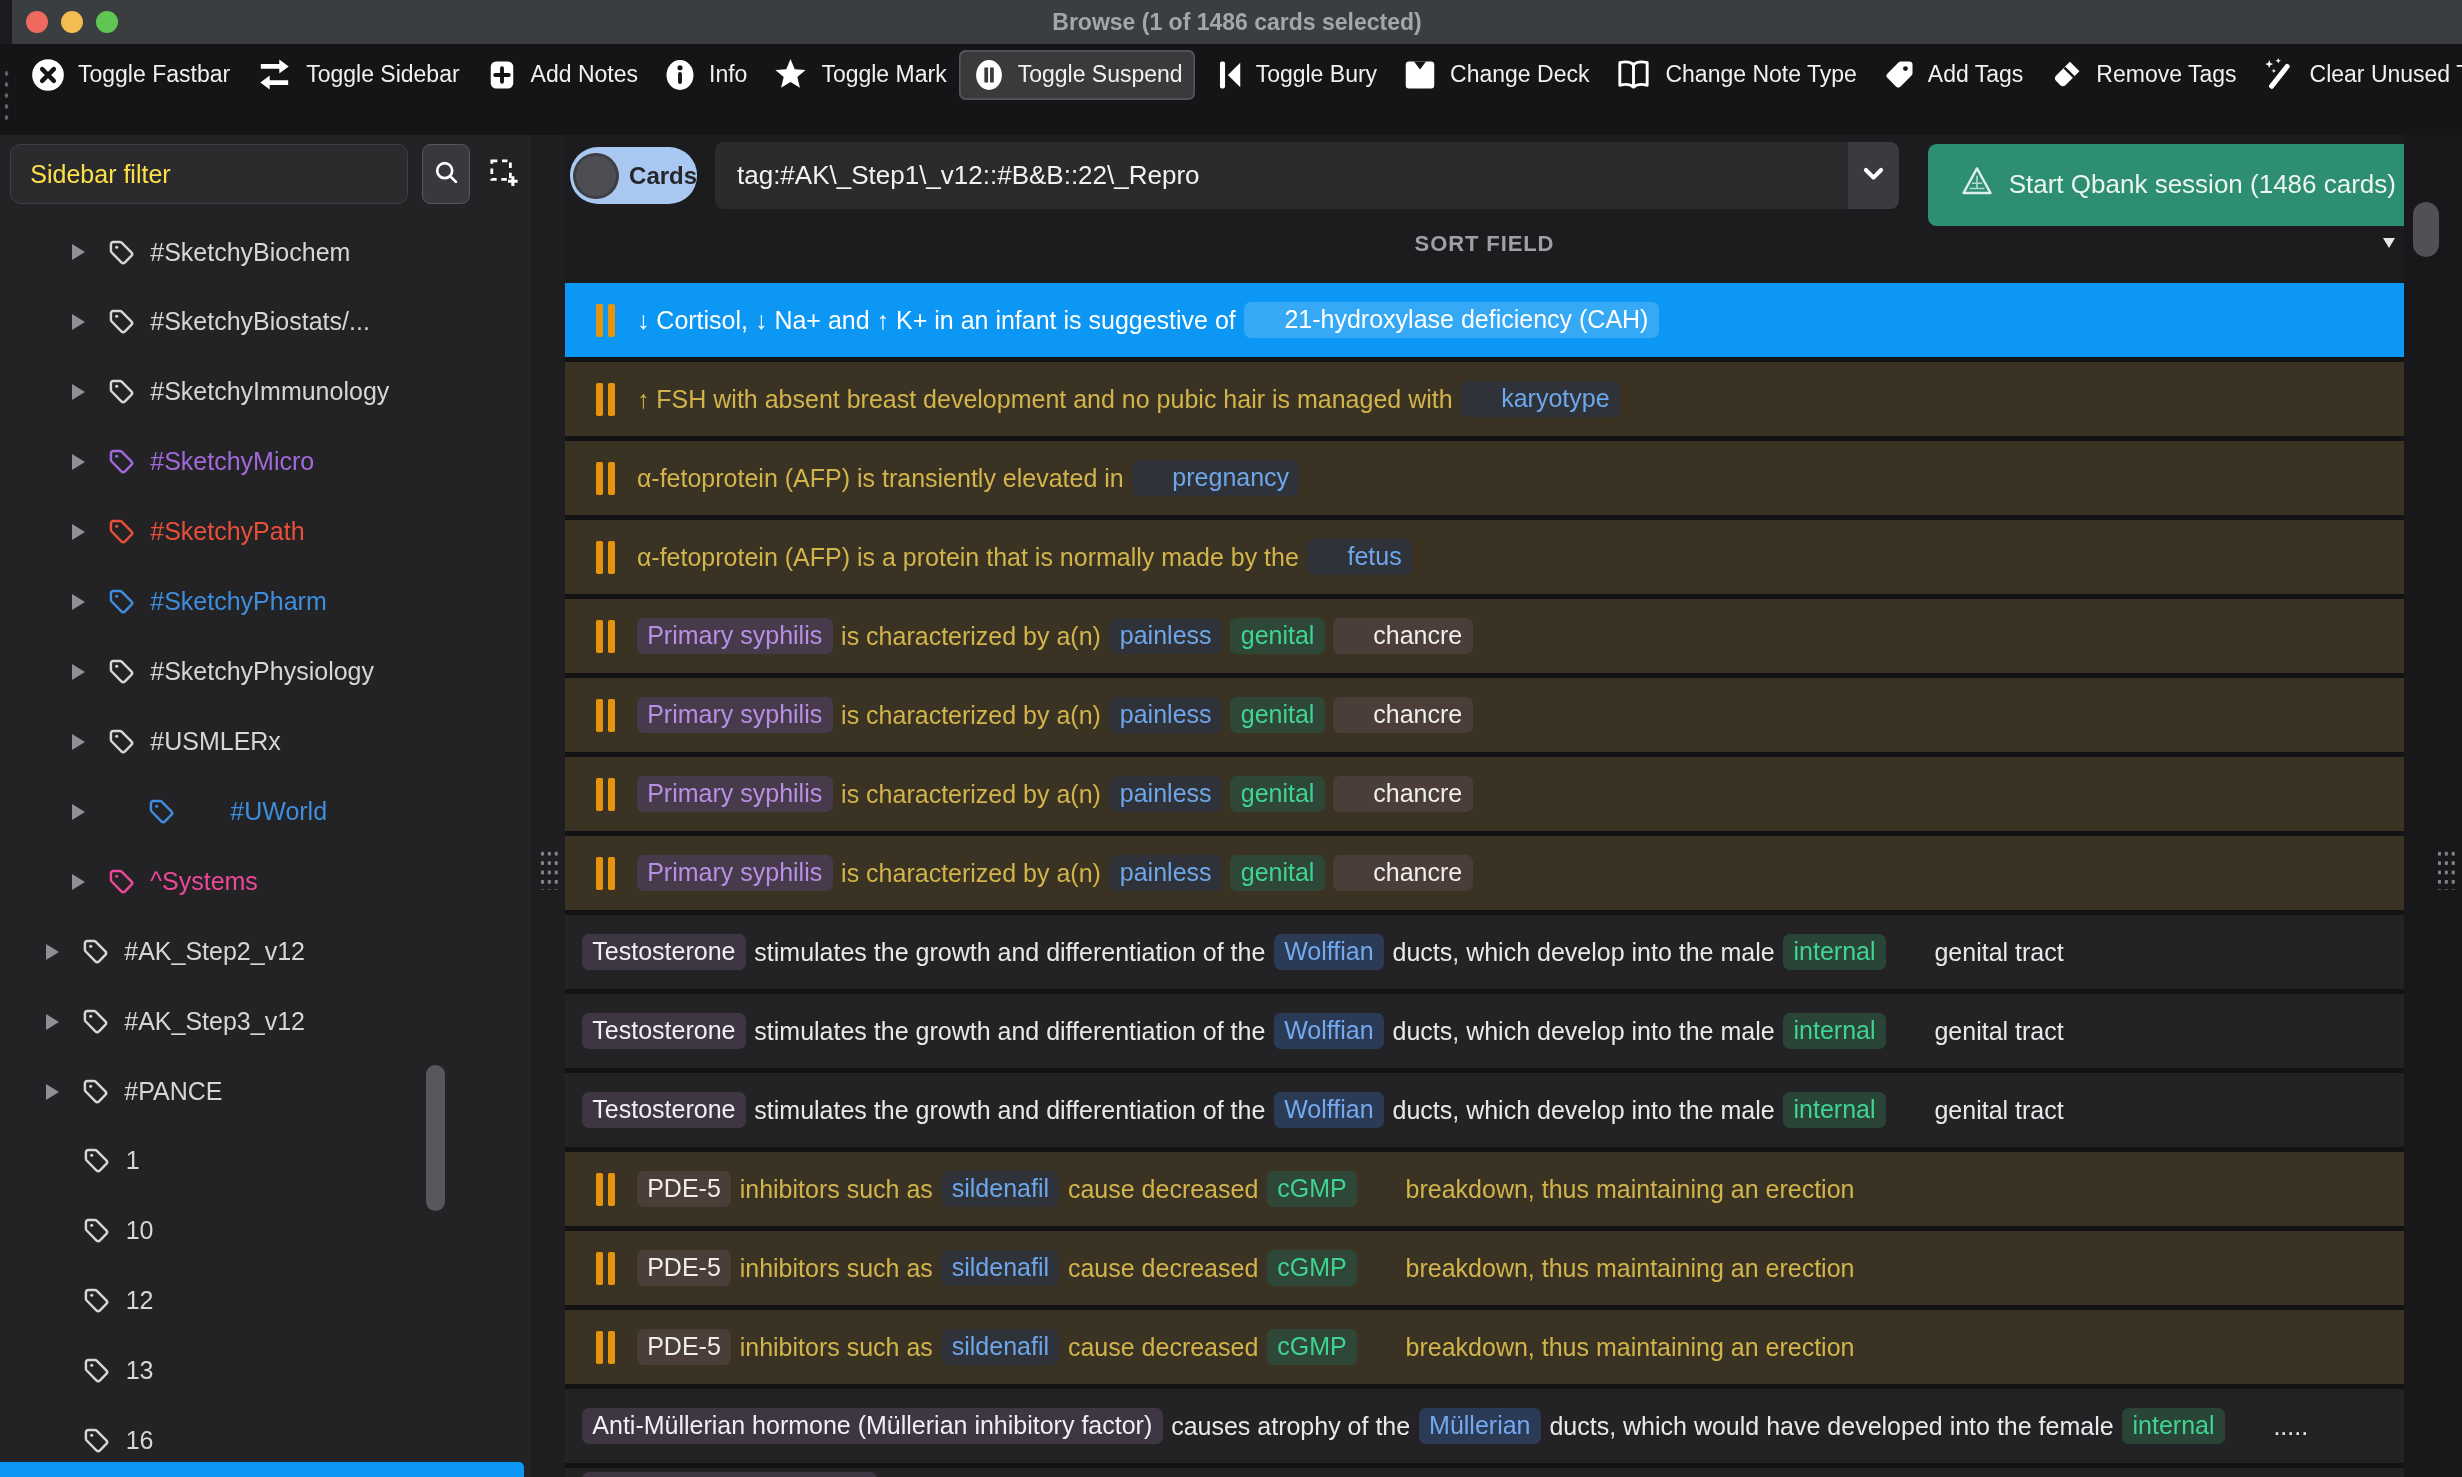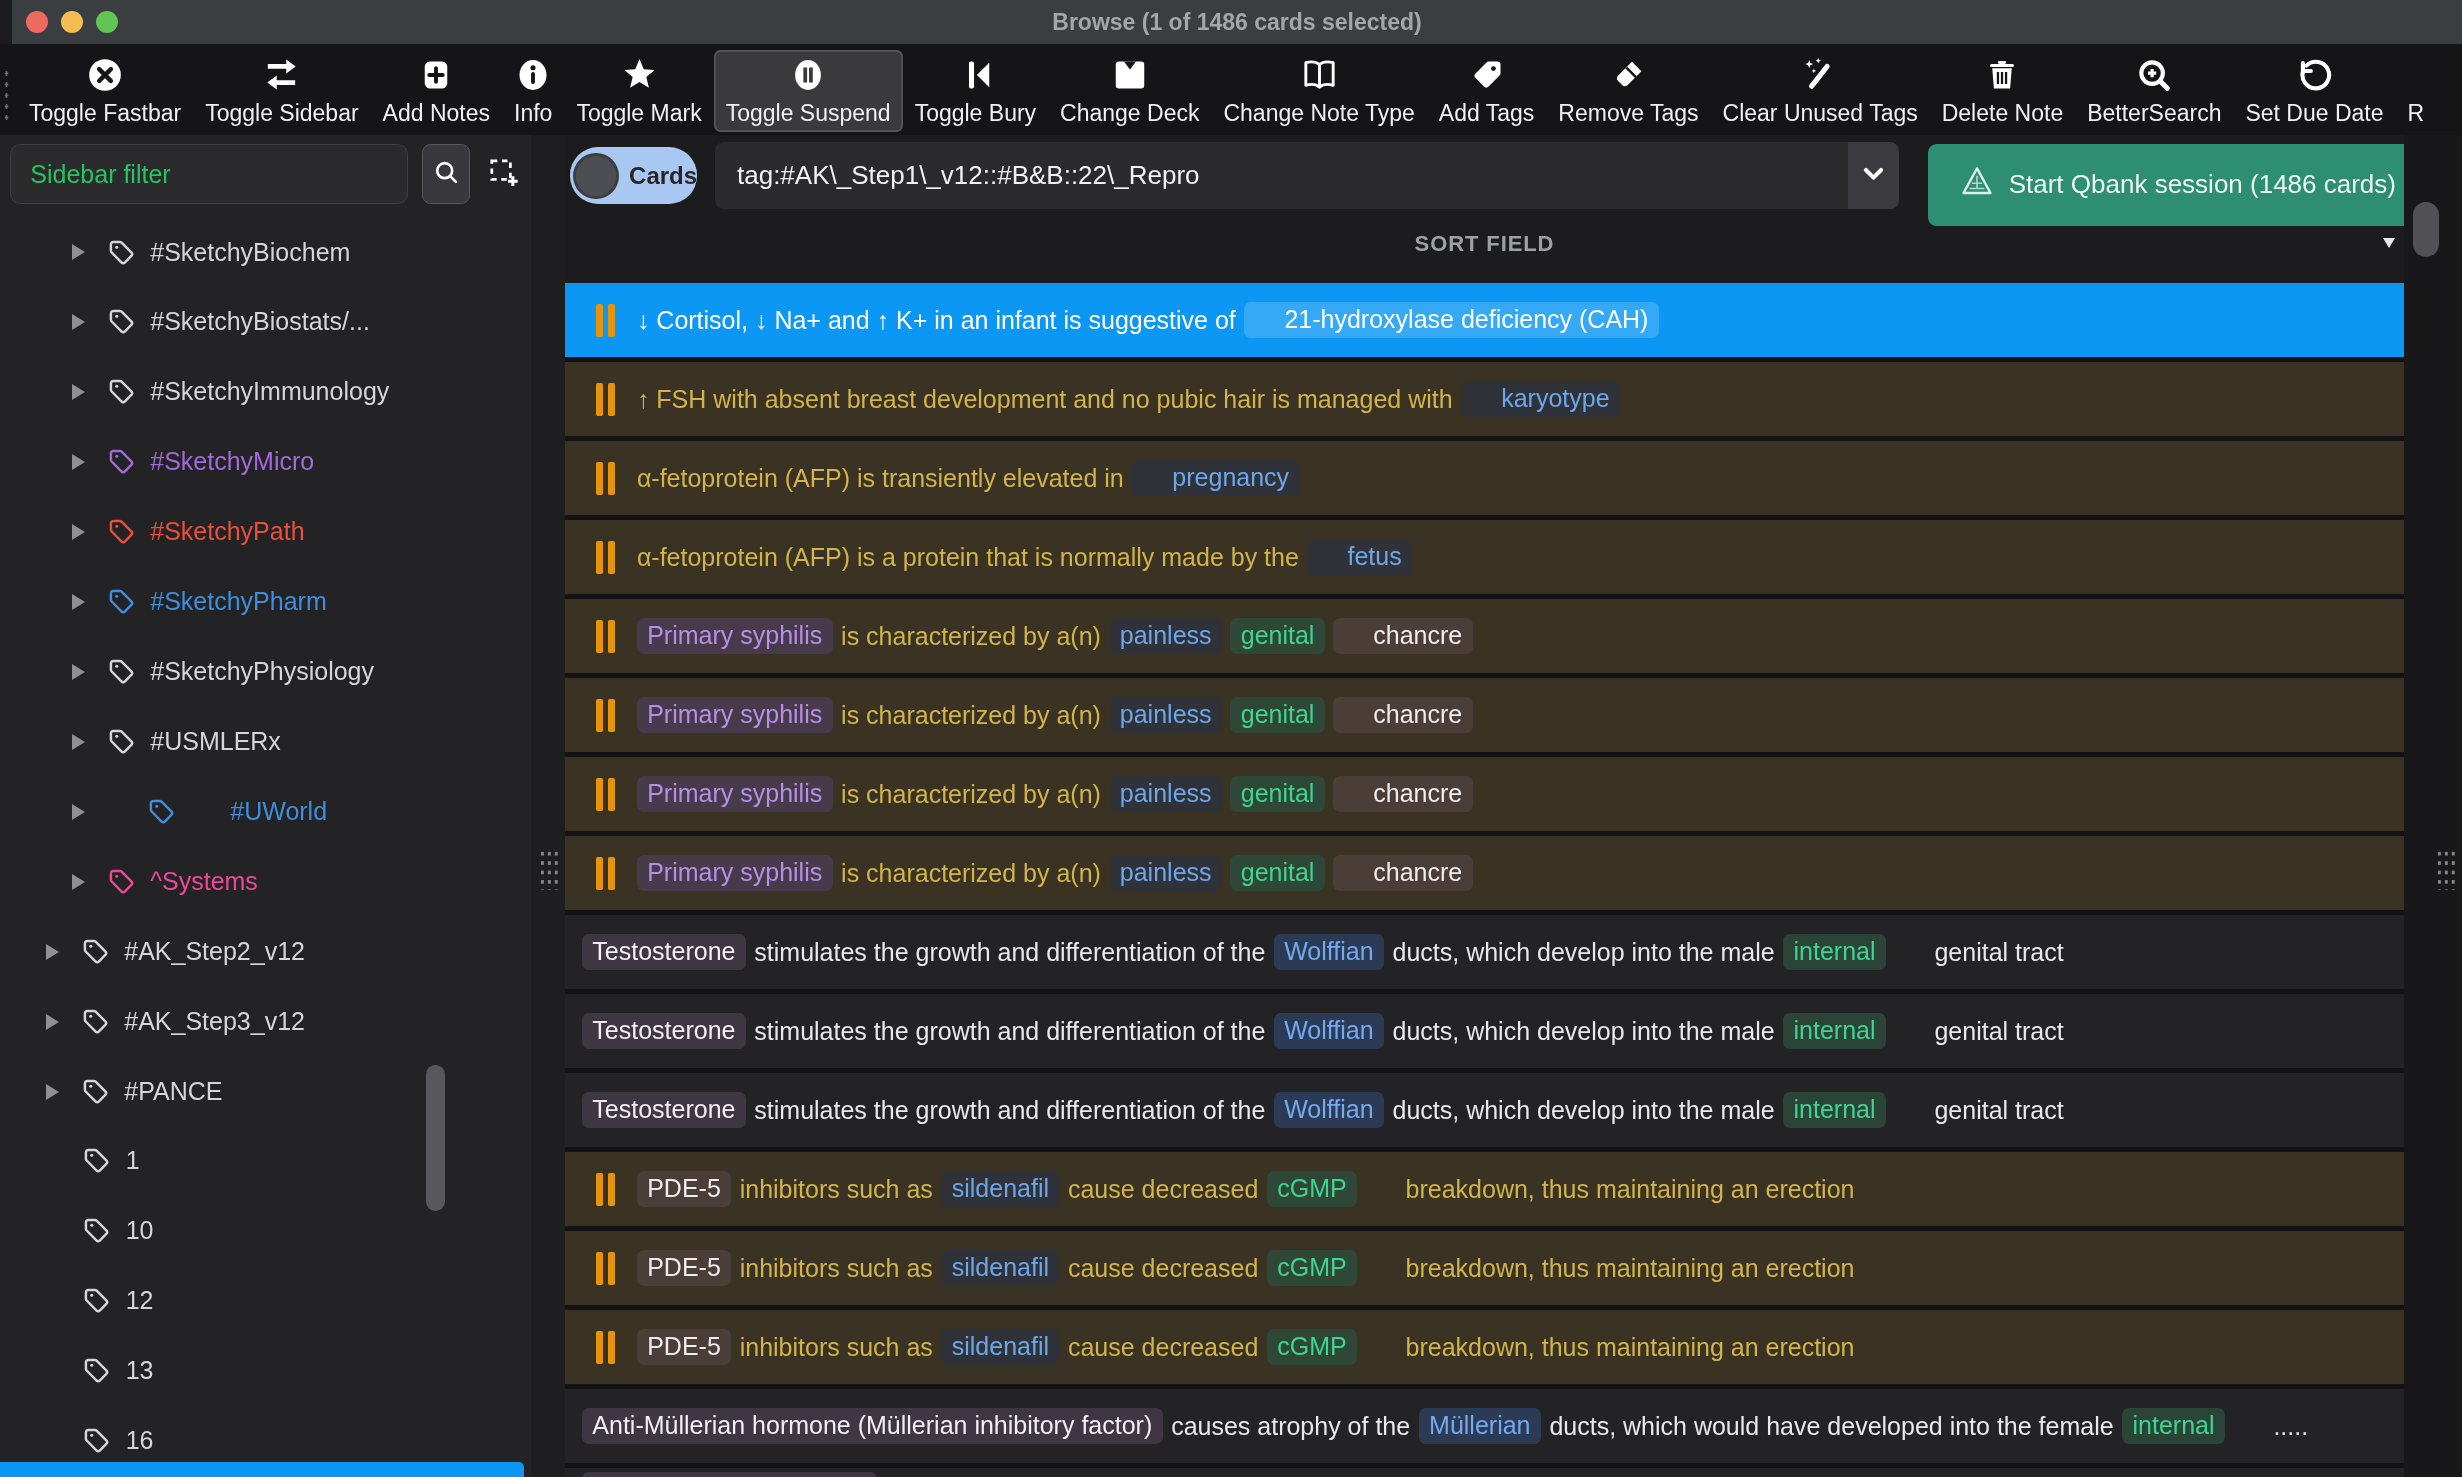--- a/index.html
+++ b/index.html
@@ -10,29 +10,29 @@
             display:flex;align-items:center;justify-content:center;margin-left:12px;}
   .lights{position:absolute;left:13.7px;top:11px;display:flex;gap:13px;}
   .light{width:22px;height:22px;border-radius:50%;}
   .light.red{background:#ee6a5f;}  .light.yellow{background:#f5bd4f;}  .light.green{background:#61c554;}
   .title{color:#a3a7aa;font-size:23px;font-weight:bold;}
   
   .toolbar{position:absolute;top:44px;left:0;right:0;height:91px;background:#151517;
            display:flex;align-items:flex-start;padding:6px 0 0 17px;box-sizing:border-box;overflow:hidden;}
   .tgrip{position:absolute;left:3.4px;top:24px;width:6.9px;height:55px;
          background-image:radial-gradient(#6f6f74 1.3px,transparent 1.5px);background-size:6.9px 11px;}
-  .tbtn{display:flex;flex-direction:column;align-items:center;gap:5px;padding:4.3px 12px;border-radius:6.9px;flex:0 0 auto;}
+  .tbtn{display:flex;flex-direction:row;align-items:center;gap:11px;padding:4.3px 12px;border-radius:6.9px;flex:0 0 auto;}
   .tbtn.active{background:#3a3a3d;box-shadow:inset 0 0 0 1.7px #56565a;}
   .ticon{height:41px;display:flex;align-items:center;justify-content:center;}
   .tlabel{color:#f1f1f3;font-size:23px;white-space:nowrap;}
   
   .body{position:absolute;top:135px;left:0;right:0;bottom:0;}
   .sidebar{position:absolute;top:0;left:0;width:531px;bottom:0;background:#232326;}
   .filter-input{position:absolute;left:10.3px;top:9.4px;width:398px;height:60px;background:#2b2b2e;
-                border:1.7px solid #404044;border-radius:10.3px;box-sizing:border-box;color:#22c55e;
+                border:1.7px solid #404044;border-radius:10.3px;box-sizing:border-box;color:#fde047;
                 font-size:25px;display:flex;align-items:center;padding:0 19px;}
   .search-btn{position:absolute;left:422px;top:9.4px;width:48px;height:60px;background:#39393d;
               border:1.7px solid #57575c;border-radius:8.6px;display:flex;align-items:center;
               justify-content:center;box-sizing:border-box;}
   .select-btn{position:absolute;left:480px;top:15.4px;width:46px;height:48px;display:flex;
               align-items:center;justify-content:center;}
   .tree{position:absolute;top:80px;left:0;right:0;bottom:0;overflow:hidden;}
   .titem{position:absolute;left:0;right:12px;height:69px;display:flex;align-items:center;font-size:25px;}
   .chev{width:0;height:0;border-left:13px solid #8f8f94;border-top:8.6px solid transparent;
         border-bottom:8.6px solid transparent;flex:0 0 auto;}

